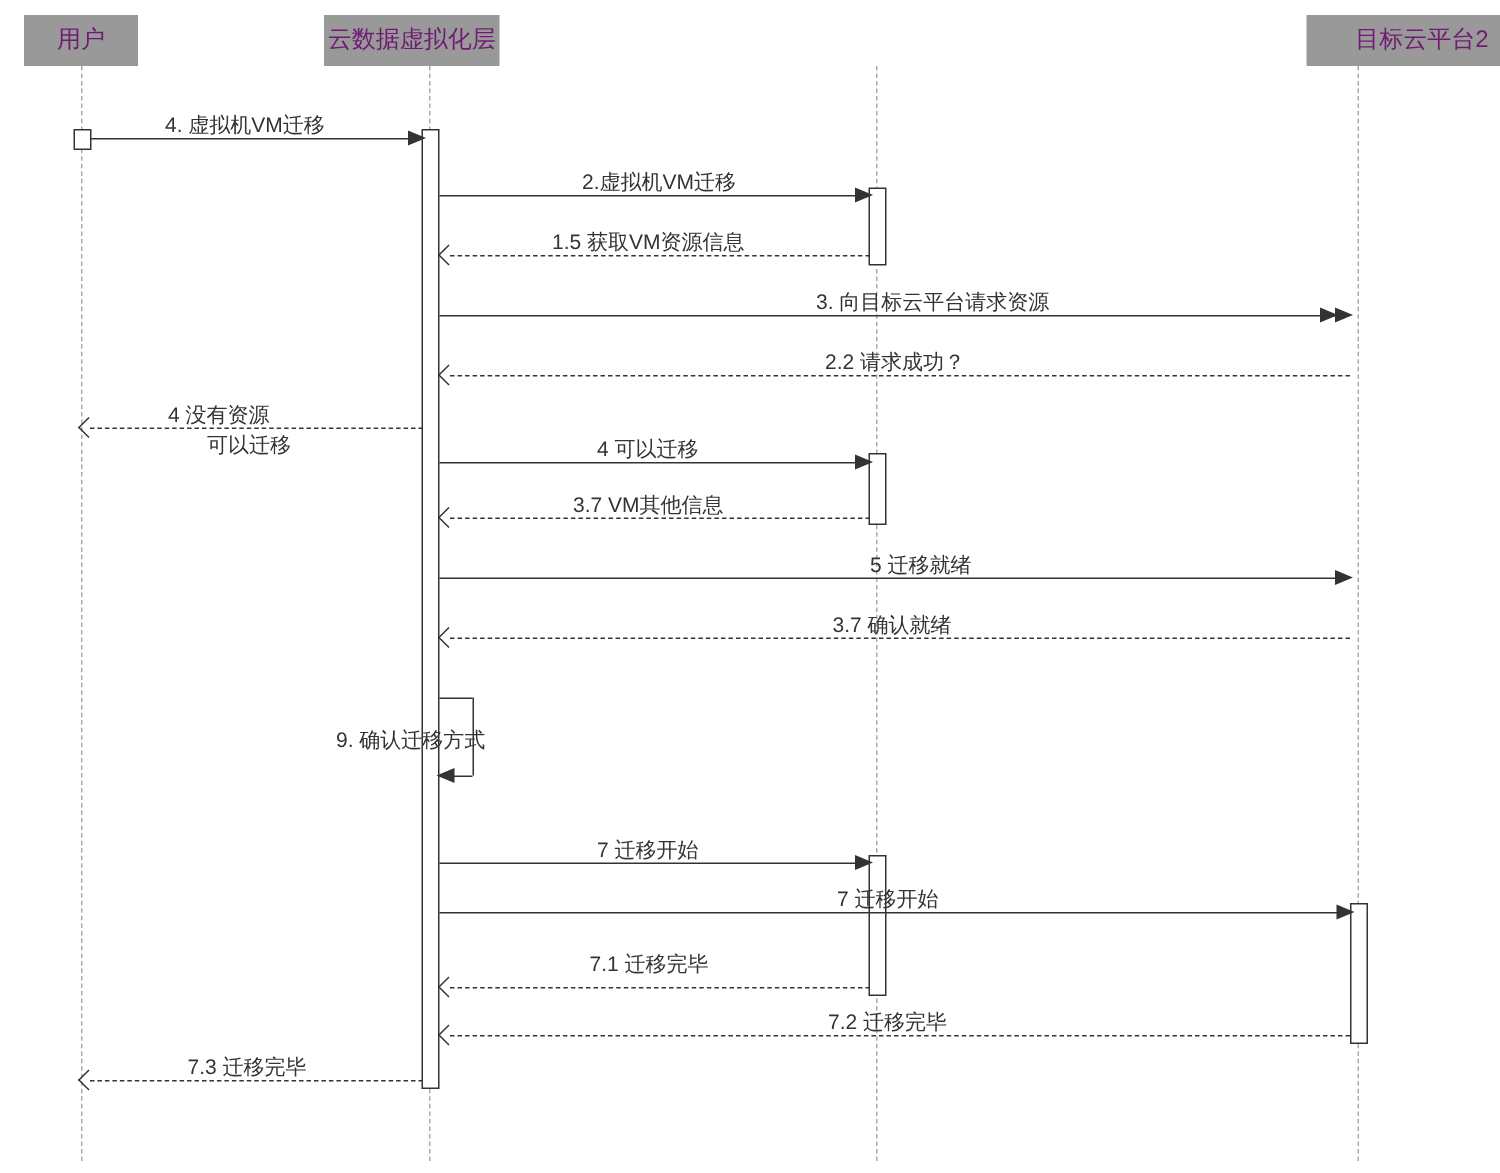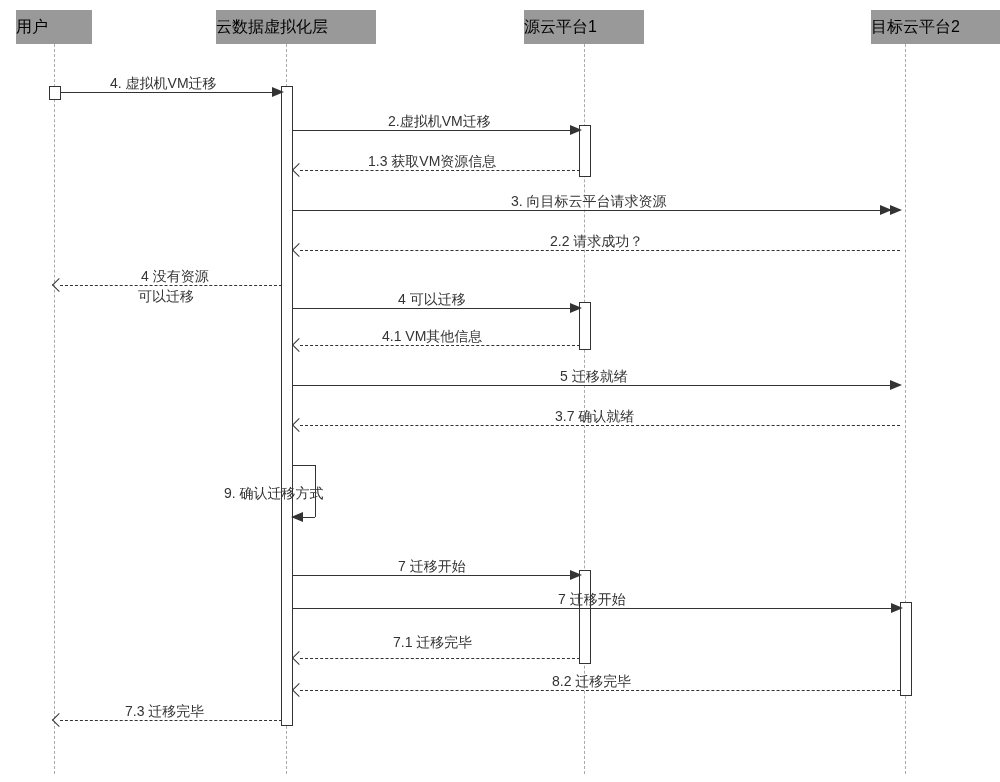--- a/index.html
+++ b/index.html
@@ -1,37 +1,36 @@
 <!DOCTYPE html>
 <html><head>
 <meta charset="utf-8">
 <style>
 body{margin:0;font-family:"Microsoft YaHei",SimSun,Arial,sans-serif;font-size:15px;color:#333;background:#fff}
 .canvas{position:relative;width:1000px;height:782px}
-.actor{position:absolute;top:10px;height:34px;line-height:34px;background:#999;color:#000000;font-size:16px}
+.actor{position:absolute;top:10px;height:34px;line-height:34px;text-align:center;background:#999;color:#701a75;font-size:16px}
 .lifeline{position:absolute;top:44px;width:0;border-left:1.5px dashed #aaa}
 .msg{position:absolute;font-size:14px;color:#333;white-space:nowrap}
 .line{position:absolute;height:0;border-top:1.5px solid #333}
 .dashed{border-top-style:dashed}
 .arrowR{position:absolute;width:0;height:0;border-top:5px solid transparent;border-bottom:5px solid transparent;border-left:12px solid #333}
 .arrowL{position:absolute;width:0;height:0;border-top:5px solid transparent;border-bottom:5px solid transparent;border-right:12px solid #333}
 .dblR{position:absolute;width:0;height:0;border-top:5px solid transparent;border-bottom:5px solid transparent;border-left:12px solid #333}
 .dblR2{position:absolute;width:0;height:0;border-top:5px solid transparent;border-bottom:5px solid transparent;border-left:12px solid #333}
 .openArrowL{position:absolute;width:9px;height:9px;border-left:1.5px solid #333;border-bottom:1.5px solid #333;transform:rotate(45deg)}
 .activation{position:absolute;width:10px;background:#fff;border:1.5px solid #333}
 .vline{position:absolute;width:0;border-left:1.5px solid #333}
 </style>
 </head>
 <body>
 
 <div class="canvas">
 
 <div class="actor" style="left:16px;width:76px">用户</div>
-<div class="actor" style="left:216px;width:160px">云数据虚拟化层</div>
-<div class="actor" style="left:524px;width:120px">源云平台1</div>
+<div class="actor" style="left:216px;width:117px">云数据虚拟化层</div>
 <div class="actor" style="left:871px;width:154px">目标云平台2</div>
 
 <div class="lifeline" style="left:54px;height:730px"></div>
 <div class="lifeline" style="left:286px;height:730px"></div>
 <div class="lifeline" style="left:584px;height:730px"></div>
 <div class="lifeline" style="left:905px;height:730px"></div>
 
 <div class="activation" style="left:49px;top:86px;height:12px"></div>
 <div class="activation" style="left:281px;top:86px;height:638px"></div>
 <div class="activation" style="left:579px;top:125px;height:50px"></div>
@@ -42,47 +41,47 @@
 <div class="line" style="left:60px;top:92px;width:220px"></div>
 <div class="arrowR" style="left:272px;top:87px"></div>
 <div class="msg" style="left:110px;top:75px">4. 虚拟机VM迁移</div>
 
 <div class="line" style="left:293px;top:130px;width:286px"></div>
 <div class="arrowR" style="left:570px;top:125px"></div>
 <div class="msg" style="left:388px;top:113px">2.虚拟机VM迁移</div>
 
 <div class="line dashed" style="left:300px;top:170px;width:280px"></div>
 <div class="openArrowL" style="left:294px;top:165px"></div>
-<div class="msg" style="left:368px;top:153px">1.3 获取VM资源信息</div>
+<div class="msg" style="left:368px;top:153px">1.5 获取VM资源信息</div>
 
 <div class="line" style="left:293px;top:210px;width:600px"></div>
 <div class="dblR" style="left:890px;top:205px"></div>
 <div class="dblR2" style="left:880px;top:205px"></div>
-<div class="msg" style="left:511px;top:193px">3. 向目标云平台请求资源</div>
+<div class="msg" style="left:544px;top:193px">3. 向目标云平台请求资源</div>
 
 <div class="line dashed" style="left:300px;top:250px;width:600px"></div>
 <div class="openArrowL" style="left:294px;top:245px"></div>
 <div class="msg" style="left:550px;top:233px">2.2 请求成功？</div>
 
 <div class="line dashed" style="left:60px;top:285px;width:222px"></div>
 <div class="openArrowL" style="left:54px;top:280px"></div>
-<div class="msg" style="left:141px;top:268px">4 没有资源</div>
+<div class="msg" style="left:112px;top:268px">4 没有资源</div>
 <div class="msg" style="left:138px;top:288px">可以迁移</div>
 
 <div class="line" style="left:293px;top:308px;width:286px"></div>
 <div class="arrowR" style="left:570px;top:303px"></div>
 <div class="msg" style="left:398px;top:291px">4 可以迁移</div>
 
 <div class="line dashed" style="left:300px;top:345px;width:280px"></div>
 <div class="openArrowL" style="left:294px;top:340px"></div>
-<div class="msg" style="left:382px;top:328px">4.1 VM其他信息</div>
+<div class="msg" style="left:382px;top:328px">3.7 VM其他信息</div>
 
 <div class="line" style="left:293px;top:385px;width:600px"></div>
 <div class="arrowR" style="left:890px;top:380px"></div>
-<div class="msg" style="left:560px;top:368px">5 迁移就绪</div>
+<div class="msg" style="left:580px;top:368px">5 迁移就绪</div>
 
 <div class="line dashed" style="left:300px;top:425px;width:600px"></div>
 <div class="openArrowL" style="left:294px;top:420px"></div>
 <div class="msg" style="left:555px;top:408px">3.7 确认就绪</div>
 
 <div class="line" style="left:293px;top:465px;width:22px"></div>
 <div class="vline" style="left:315px;top:465px;height:52px"></div>
 <div class="line" style="left:293px;top:517px;width:22px"></div>
 <div class="arrowL" style="left:291px;top:512px"></div>
 <div class="msg" style="left:224px;top:485px">9. 确认迁移方式</div>
@@ -94,19 +93,19 @@
 <div class="line" style="left:293px;top:608px;width:606px"></div>
 <div class="arrowR" style="left:891px;top:603px"></div>
 <div class="msg" style="left:558px;top:591px">7 迁移开始</div>
 
 <div class="line dashed" style="left:300px;top:658px;width:280px"></div>
 <div class="openArrowL" style="left:294px;top:653px"></div>
 <div class="msg" style="left:393px;top:634px">7.1 迁移完毕</div>
 
 <div class="line dashed" style="left:300px;top:690px;width:600px"></div>
 <div class="openArrowL" style="left:294px;top:685px"></div>
-<div class="msg" style="left:552px;top:673px">8.2 迁移完毕</div>
+<div class="msg" style="left:552px;top:673px">7.2 迁移完毕</div>
 
 <div class="line dashed" style="left:60px;top:720px;width:222px"></div>
 <div class="openArrowL" style="left:54px;top:715px"></div>
 <div class="msg" style="left:125px;top:703px">7.3 迁移完毕</div>
 
 </div>
 
 </body></html>

